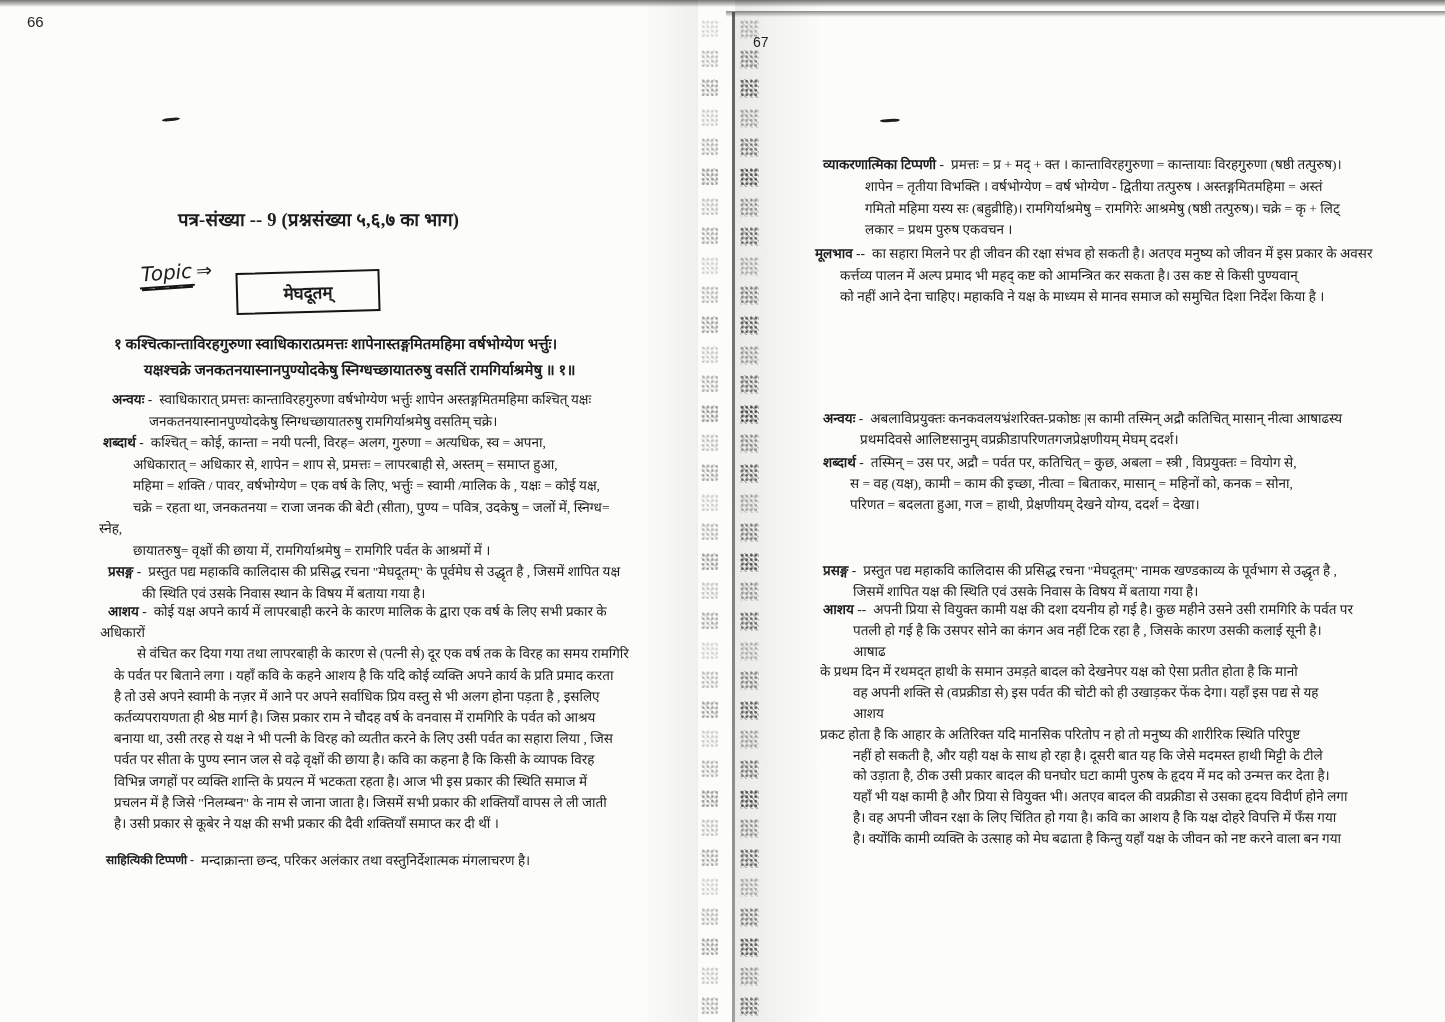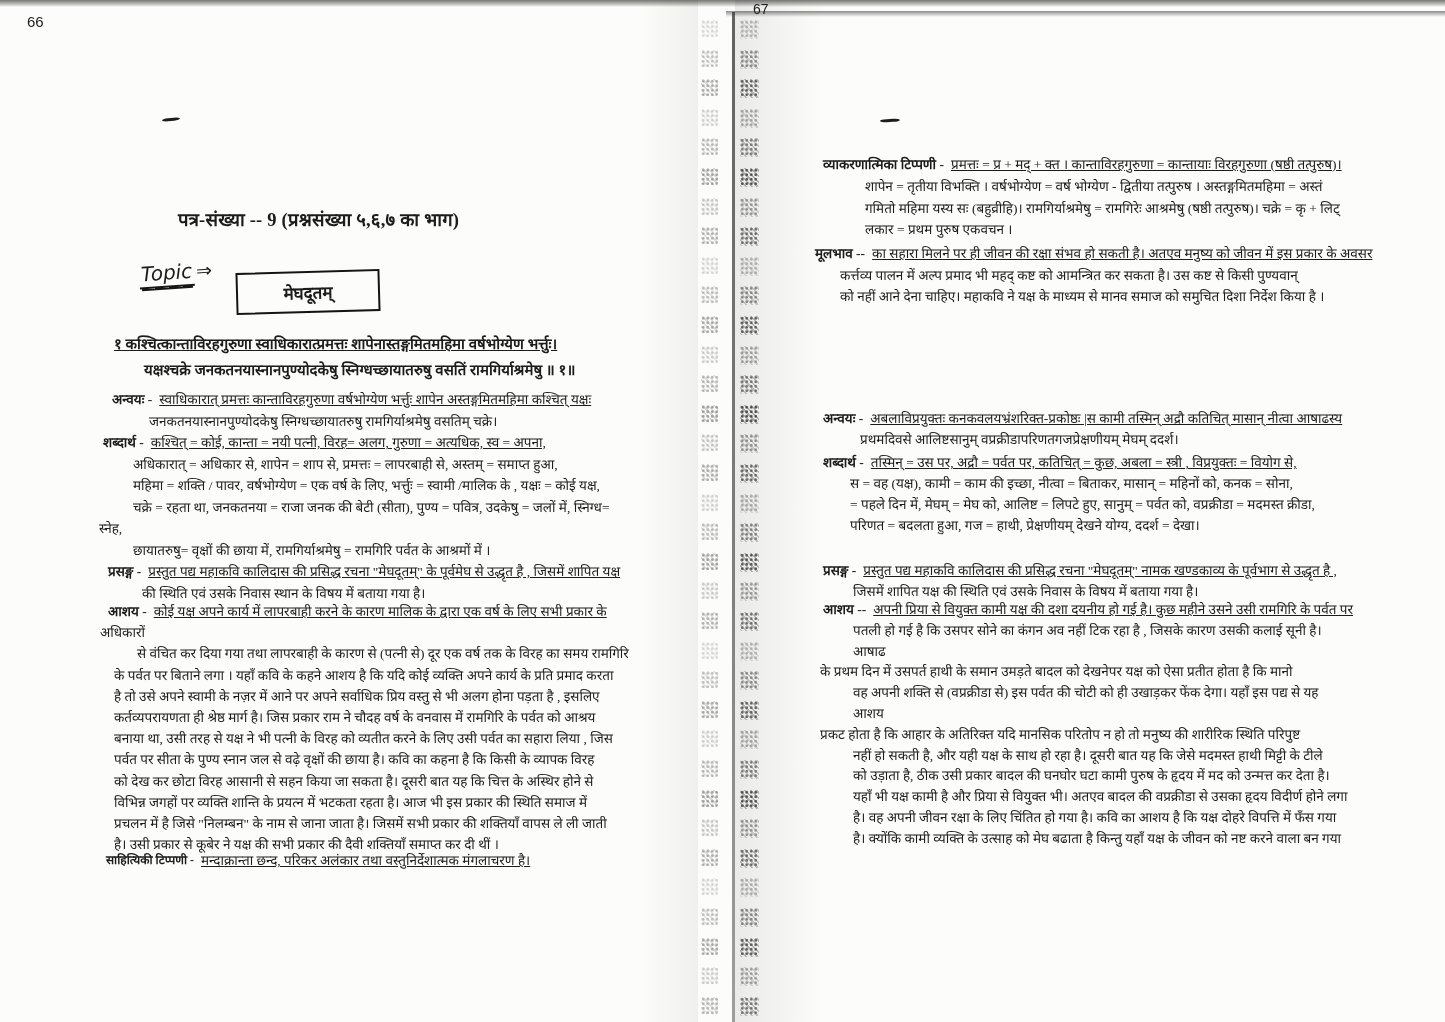--- a/index.html
+++ b/index.html
@@ -37,21 +37,21 @@
      box-shadow:0 4px 0 -2px #161616;padding:0 2px 1px 2px;}
   .hand .arrow{font-style:normal;font-size:19px;margin-left:2px;}
   .title-box{position:absolute;left:236px;top:271px;width:140px;height:38px;
      border:2px solid #141414;transform:rotate(-1.6deg);display:flex;
      align-items:center;justify-content:center;font-weight:bold;font-size:17px;
      background:#fcfcfa;}
   
   .sec{position:absolute;font-size:13.5px;line-height:21.5px;}
   .sec .lbl{font-weight:bold;float:left;margin-right:7px;white-space:nowrap;}
   .rep .line{white-space:nowrap;padding-left:30px;}
-  .rep .line:first-child{padding-left:0;text-decoration:underline;}
+  .rep .line:first-child{padding-left:0;}
   .sec.verse{font-weight:bold;font-size:15px;line-height:26px;}
   
   #sec-l-verse{left:106px;top:331px;}
   #sec-l-verse .line:nth-child(1){padding-left:8px;}
   #sec-l-verse .line:nth-child(2){padding-left:38px;}
   #sec-l-anvaya{left:112px;top:389px;}
   #sec-l-anvaya .rep .line{padding-left:37px;}
   #sec-l-anvaya .rep .line:first-child{padding-left:0;}
   #sec-l-shabdarth{left:103px;top:432px;}
   #sec-l-shabdarth .rep .line:nth-child(5){padding-left:0;margin-left:-4px;}
@@ -219,35 +219,34 @@
     <span class="lbl">आशय -</span>
     <div class="rep">
         <div class="line">कोई यक्ष अपने कार्य में लापरबाही करने के कारण मालिक के द्वारा एक वर्ष के लिए सभी प्रकार के</div>
         <div class="line">अधिकारों</div>
         <div class="line">से वंचित कर दिया गया तथा लापरबाही के कारण से (पत्नी से) दूर एक वर्ष तक के विरह का समय रामगिरि</div>
         <div class="line">के पर्वत पर बिताने लगा । यहाँ कवि के कहने आशय है कि यदि कोई व्यक्ति अपने कार्य के प्रति प्रमाद करता</div>
         <div class="line">है तो उसे अपने स्वामी के नज़र में आने पर अपने सर्वाधिक प्रिय वस्तु से भी अलग होना पड़ता है , इसलिए</div>
         <div class="line">कर्तव्यपरायणता ही श्रेष्ठ मार्ग है। जिस प्रकार राम ने चौदह वर्ष के वनवास में रामगिरि के पर्वत को आश्रय</div>
         <div class="line">बनाया था, उसी तरह से यक्ष ने भी पत्नी के विरह को व्यतीत करने के लिए उसी पर्वत का सहारा लिया , जिस</div>
         <div class="line">पर्वत पर सीता के पुण्य स्नान जल से वढ़े वृक्षों की छाया है। कवि का कहना है कि किसी के व्यापक विरह</div>
-        <div class="line">को देख कर छोटा विरह आसानी से सहन किया जा सकता है। दूसरी बात यह कि चित्त के अस्थिर होने से</div>
         <div class="line">विभिन्न जगहों पर व्यक्ति शान्ति के प्रयत्न में भटकता रहता है। आज भी इस प्रकार की स्थिति समाज में</div>
         <div class="line">प्रचलन में है जिसे "निलम्बन" के नाम से जाना जाता है। जिसमें सभी प्रकार की शक्तियाँ वापस ले ली जाती</div>
         <div class="line">है। उसी प्रकार से कूबेर ने यक्ष की सभी प्रकार की दैवी शक्तियाँ समाप्त कर दी थीं ।</div>
       </div>
   </div>
 
   <div class="sec" id="sec-l-sahitik">
     <span class="lbl">साहित्यिकी टिप्पणी -</span>
     <div class="rep">
         <div class="line">मन्दाक्रान्ता छन्द, परिकर अलंकार तथा वस्तुनिर्देशात्मक मंगलाचरण है।</div>
       </div>
   </div>
 
-  <div class="pgnum" style="left:753px;top:1px;font-size:14px;z-index:1;">67</div>
+  <div class="pgnum" style="left:753px;top:34px;font-size:14px;z-index:1;">67</div>
   <div class="ink-mark" style="left:880px;top:119px;width:20px;height:3px;transform:rotate(-3deg);"></div>
 
   <div class="sec" id="sec-r-vyakaran">
     <span class="lbl">व्याकरणात्मिका टिप्पणी -</span>
     <div class="rep">
         <div class="line">प्रमत्तः = प्र + मद् + क्त । कान्ताविरहगुरुणा = कान्तायाः विरहगुरुणा (षष्ठी तत्पुरुष)।</div>
         <div class="line">शापेन = तृतीया विभक्ति । वर्षभोग्येण =  वर्ष भोग्येण - द्वितीया तत्पुरुष । अस्तङ्गमितमहिमा = अस्तं</div>
         <div class="line">गमितो महिमा यस्य सः (बहुव्रीहि)। रामगिर्याश्रमेषु = रामगिरेः आश्रमेषु (षष्ठी तत्पुरुष)। चक्रे = कृ + लिट्</div>
         <div class="line">लकार = प्रथम पुरुष एकवचन ।</div>
       </div>
@@ -269,40 +268,39 @@
         <div class="line">अबलाविप्रयुक्तः कनकवलयभ्रंशरिक्त-प्रकोष्ठः |स कामी तस्मिन् अद्रौ कतिचित् मासान् नीत्वा आषाढस्य</div>
         <div class="line">प्रथमदिवसे आलिष्टसानुम् वप्रक्रीडापरिणतगजप्रेक्षणीयम् मेघम् ददर्श।</div>
       </div>
   </div>
 
   <div class="sec" id="sec-r-shabdarth">
     <span class="lbl">शब्दार्थ -</span>
     <div class="rep">
         <div class="line">तस्मिन् = उस पर, अद्रौ = पर्वत पर, कतिचित् = कुछ, अबला = स्त्री , विप्रयुक्तः = वियोग से,</div>
         <div class="line">स = वह (यक्ष), कामी =  काम की इच्छा, नीत्वा = बिताकर, मासान् = महिनों को, कनक = सोना,</div>
-        <div class="line">= पहले दिन में, मेघम् = मेघ को, आलिष्ट = लिपटे हुए, सानुम् = पर्वत को, वप्रक्रीडा = मदमस्त क्रीडा,</div>
         <div class="line">परिणत = बदलता हुआ, गज = हाथी, प्रेक्षणीयम् देखने योग्य, ददर्श = देखा।</div>
       </div>
   </div>
 
   <div class="sec" id="sec-r-prasang">
     <span class="lbl">प्रसङ्ग -</span>
     <div class="rep">
         <div class="line">प्रस्तुत पद्य महाकवि कालिदास की प्रसिद्ध रचना "मेघदूतम्" नामक खण्डकाव्य के पूर्वभाग से उद्धृत है ,</div>
         <div class="line">जिसमें शापित यक्ष की स्थिति एवं उसके निवास के विषय में बताया गया है।</div>
       </div>
   </div>
 
   <div class="sec" id="sec-r-aashay">
     <span class="lbl">आशय --</span>
     <div class="rep">
         <div class="line">अपनी प्रिया से वियुक्त कामी यक्ष की दशा दयनीय हो गई है। कुछ महीने उसने उसी रामगिरि के पर्वत पर</div>
         <div class="line">पतली हो गई है कि उसपर सोने का कंगन अव नहीं टिक रहा है , जिसके कारण उसकी कलाई सूनी है।</div>
         <div class="line">आषाढ</div>
-        <div class="line">के प्रथम दिन में उसपर्त हाथी के समान उमड़ते बादल को देखनेपर यक्ष को ऐसा प्रतीत होता है कि मानो</div>
+        <div class="line">के प्रथम दिन में रथमद्त हाथी के समान उमड़ते बादल को देखनेपर यक्ष को ऐसा प्रतीत होता है कि मानो</div>
         <div class="line">वह अपनी शक्ति से (वप्रक्रीडा से) इस पर्वत की चोटी को ही उखाड़कर फेंक देगा। यहाँ इस पद्य से यह</div>
         <div class="line">आशय</div>
         <div class="line">प्रकट होता है कि आहार के अतिरिक्त यदि मानसिक परितोप न हो तो मनुष्य की शारीरिक स्थिति परिपुष्ट</div>
         <div class="line">नहीं हो सकती है, और यही यक्ष के साथ हो रहा है। दूसरी बात यह कि जेसे मदमस्त हाथी मिट्टी के टीले</div>
         <div class="line">को उड़ाता है, ठीक उसी प्रकार बादल की घनघोर घटा कामी पुरुष के हृदय में मद को उन्मत्त कर देता है।</div>
         <div class="line">यहाँ भी यक्ष कामी है और प्रिया से वियुक्त भी। अतएव बादल की वप्रक्रीडा से उसका हृदय विदीर्ण होने लगा</div>
         <div class="line">है। वह अपनी जीवन रक्षा के लिए चिंतित हो गया है। कवि का आशय है कि यक्ष दोहरे विपत्ति में फँस गया</div>
         <div class="line">है। क्योंकि कामी व्यक्ति के उत्साह को मेघ बढाता है किन्तु यहाँ यक्ष के जीवन को नष्ट करने वाला बन गया</div>
       </div>
   </div>

